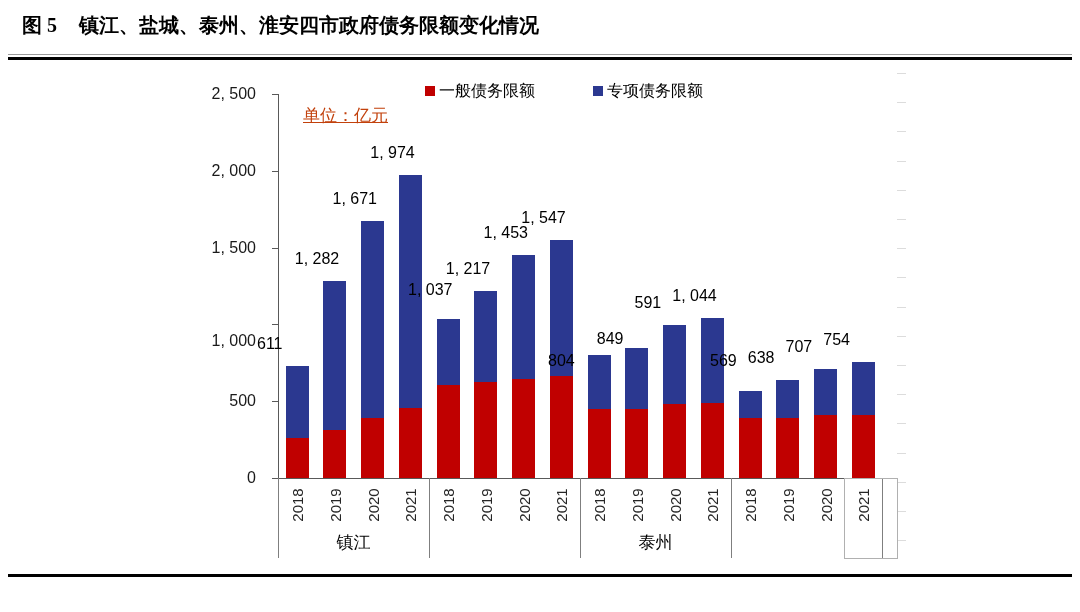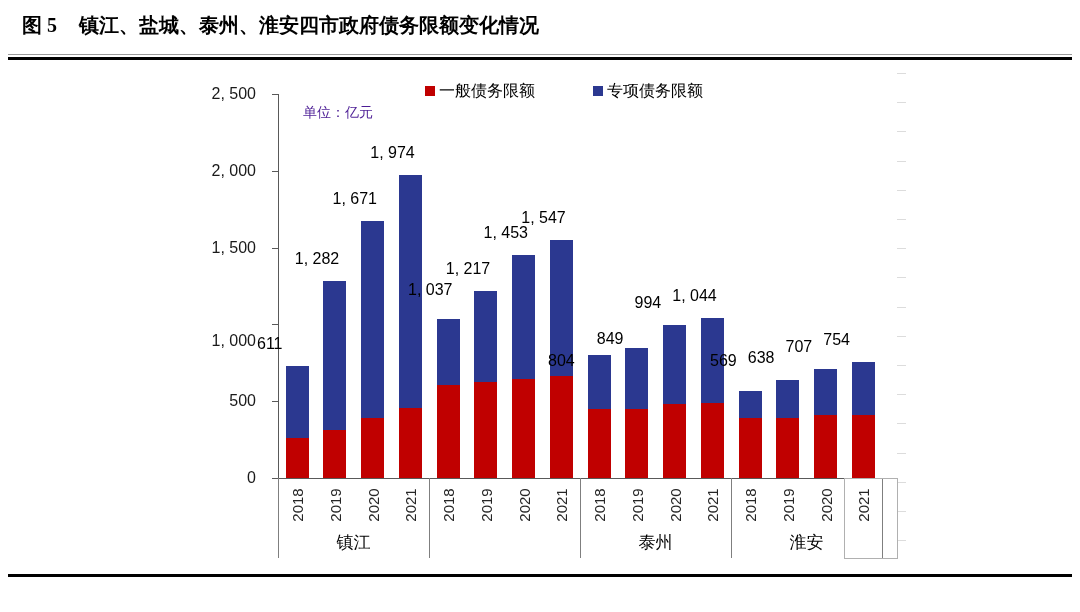--- a/index.html
+++ b/index.html
@@ -10,21 +10,21 @@
   .fig-title .t{margin-left:22px;}
   .rule-top{position:absolute;left:8px;right:8px;top:54px;height:2px;border-top:1px solid #9a9a9a;}
   .rule-top2{position:absolute;left:8px;right:8px;top:57px;height:3px;background:#000;}
   .rule-bottom{position:absolute;left:8px;right:8px;top:574px;height:3px;background:#000;}
   .source{position:absolute;left:22px;top:582px;font-family:"Liberation Serif","DejaVu Serif",serif;
           font-size:17px;color:#1a1a1a;}
   .chart{position:absolute;left:0;top:60px;width:1080px;height:514px;}
   
   .leg-item{position:absolute;top:21px;font-size:16px;color:#000;white-space:nowrap;}
   .sw{display:inline-block;width:10px;height:10px;margin-right:4px;position:relative;top:0px;}
-  .unit{position:absolute;left:303px;top:44px;font-size:14px;color:#4c1d95;}
+  .unit{position:absolute;left:303px;top:44px;font-size:17px;color:#c2410c;text-decoration:underline;}
   .abs{position:absolute;}
   .ylab{position:absolute;width:70px;text-align:right;font-size:16px;color:#1a1a1a;}
   .dlab{position:absolute;font-size:16px;color:#000;white-space:nowrap;text-align:left;}
   .year{position:absolute;width:46px;height:16px;font-size:15px;color:#262626;text-align:center;
         transform:rotate(-90deg);transform-origin:center center;}
   .city{position:absolute;width:151px;text-align:center;font-size:17px;color:#000;}
   .axis{background:#595959;}
   .sep{position:absolute;width:1px;background:#7f7f7f;}
   .rtick{position:absolute;width:9px;height:1px;background:#dcdcdc;}
   .artifact{position:absolute;border:1px solid #b0b0b0;background:transparent;}
@@ -119,28 +119,27 @@
       <div class="abs " style="left: 587.5px; top: 349.187px; width: 23px; height: 68.8128px; background: rgb(192, 0, 0);"></div>
       <div class="abs " style="left: 587.5px; top: 294.506px; width: 23px; height: 54.6816px; background: rgb(43, 56, 144);"></div>
       <div class="abs dlab" style="left: 548px; top: 291.506px; width: 80px;">804</div>
       <div class="abs year" style="left: 576px; top: 437px;">2018</div>
       <div class="abs " style="left: 625.25px; top: 349.034px; width: 23px; height: 68.9664px; background: rgb(192, 0, 0);"></div>
       <div class="abs " style="left: 625.25px; top: 287.594px; width: 23px; height: 61.44px; background: rgb(43, 56, 144);"></div>
       <div class="abs dlab" style="left: 596.75px; top: 269.594px; width: 80px;">849</div>
       <div class="abs year" style="left: 613.75px; top: 437px;">2019</div>
       <div class="abs " style="left: 663px; top: 344.118px; width: 23px; height: 73.8816px; background: rgb(192, 0, 0);"></div>
       <div class="abs " style="left: 663px; top: 265.322px; width: 23px; height: 78.7968px; background: rgb(43, 56, 144);"></div>
-      <div class="abs dlab" style="left: 634.5px; top: 234.322px; width: 80px;">994</div>
+      <div class="abs dlab" style="left: 634.5px; top: 234.322px; width: 80px;">591</div>
       <div class="abs year" style="left: 651.5px; top: 437px;">2020</div>
       <div class="abs " style="left: 700.75px; top: 342.582px; width: 23px; height: 75.4176px; background: rgb(192, 0, 0);"></div>
       <div class="abs " style="left: 700.75px; top: 257.642px; width: 23px; height: 84.9408px; background: rgb(43, 56, 144);"></div>
       <div class="abs dlab" style="left: 672.25px; top: 226.642px; width: 80px;">1, 044</div>
       <div class="abs year" style="left: 689.25px; top: 437px;">2021</div>
       <div class="abs sep" style="left: 731px; top: 418px; height: 80px;"></div>
-      <div class="abs city" style="left: 731px; top: 471px;">淮安</div>
       <div class="abs " style="left: 738.5px; top: 358.403px; width: 23px; height: 59.5968px; background: rgb(192, 0, 0);"></div>
       <div class="abs " style="left: 738.5px; top: 330.602px; width: 23px; height: 27.8016px; background: rgb(43, 56, 144);"></div>
       <div class="abs dlab" style="left: 710px; top: 291.602px; width: 80px;">569</div>
       <div class="abs year" style="left: 727px; top: 437px;">2018</div>
       <div class="abs " style="left: 776.25px; top: 357.789px; width: 23px; height: 60.2112px; background: rgb(192, 0, 0);"></div>
       <div class="abs " style="left: 776.25px; top: 320.003px; width: 23px; height: 37.7856px; background: rgb(43, 56, 144);"></div>
       <div class="abs dlab" style="left: 747.75px; top: 289.003px; width: 80px;">638</div>
       <div class="abs year" style="left: 764.75px; top: 437px;">2019</div>
       <div class="abs " style="left: 814px; top: 355.485px; width: 23px; height: 62.5152px; background: rgb(192, 0, 0);"></div>
       <div class="abs " style="left: 814px; top: 309.405px; width: 23px; height: 46.08px; background: rgb(43, 56, 144);"></div>

